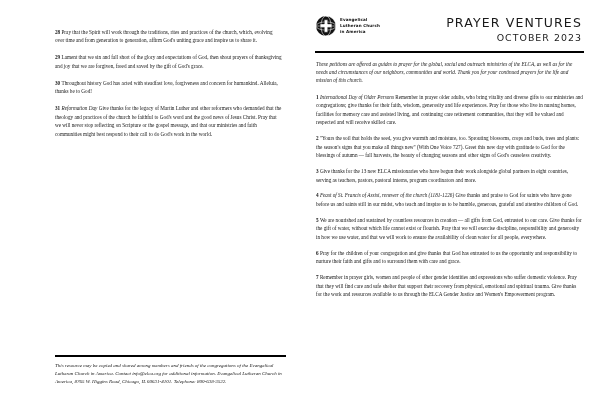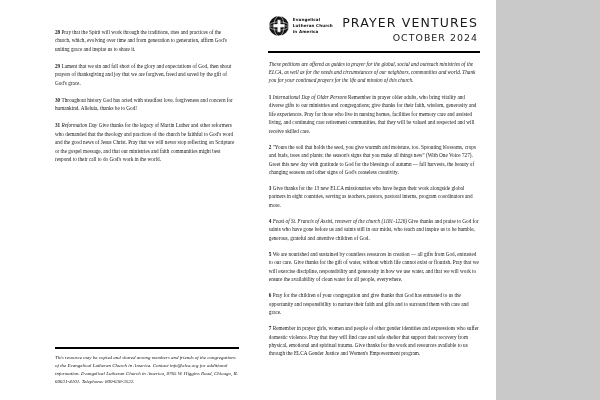--- a/index.html
+++ b/index.html
@@ -8,21 +8,21 @@
   }
   body {
     width: 600px;
     height: 400px;
     background: #c9c9c9;
     font-family: "Liberation Serif", serif;
     overflow: hidden;
   }
   .spread {
     position: relative;
-    width: 496px;
+    width: 600px;
     height: 400px;
     display: flex;
     background: #0f172a;
     align-items: flex-end;
   }
   .page {
     position: relative;
     width: 300px;
     height: 400px;
     background: #ffffff;
@@ -193,21 +193,21 @@
         </svg>
         <div class="brand-words">
           <div>Evangelical</div>
           <div>Lutheran Church</div>
           <div>in America</div>
         </div>
       </div>
 
       <div class="titleblock">
         <div class="doc-title">PRAYER VENTURES</div>
-        <div class="doc-subtitle">OCTOBER 2024</div>
+        <div class="doc-subtitle">OCTOBER 2023</div>
       </div>
 
     </div>
 
     <div class="rule"></div>
 
     <div class="intro">These petitions are offered as guides to prayer for the global, social and outreach ministries of the ELCA, as well as for the needs and circumstances of our neighbors, communities and world. Thank you for your continued prayers for the life and mission of this church.</div>
 
     <div class="entries">
 

